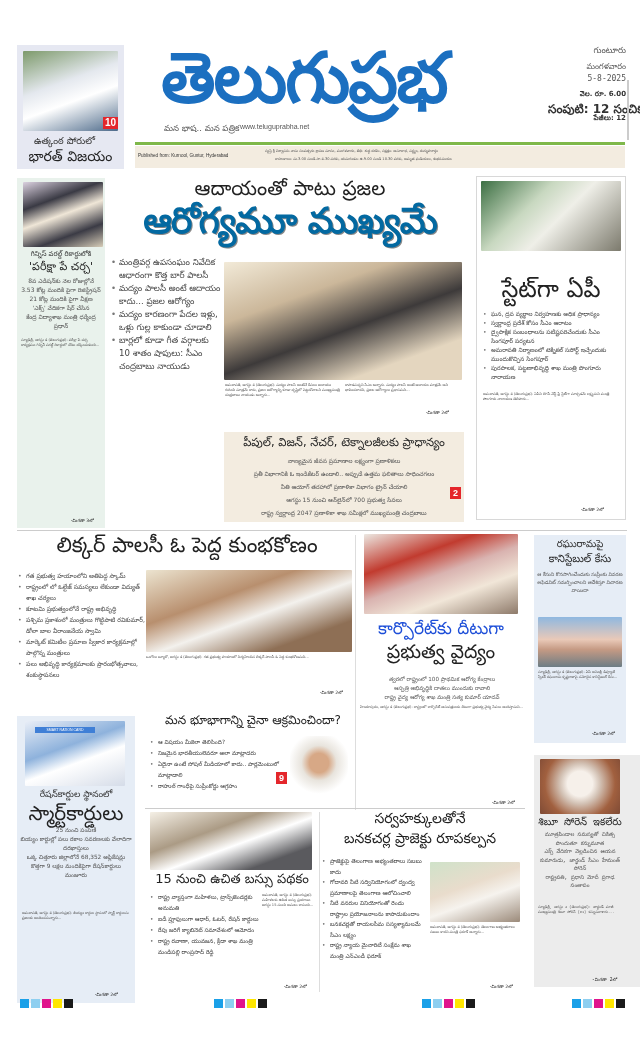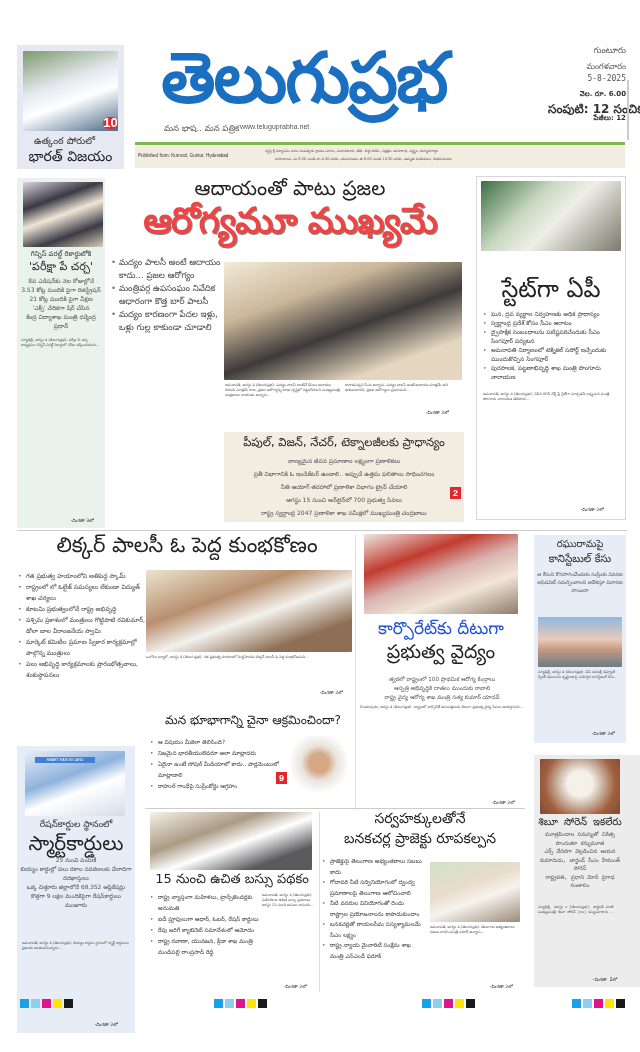--- a/index.html
+++ b/index.html
@@ -24,21 +24,21 @@
   .bul::before{content:"•";position:absolute;left:0;color:#777;}
   .rule{background:#ccc;}
   .cmyk{display:flex;gap:2px;}
   .cmyk span{width:9px;height:9px;display:block;}
 </style>
 </head>
 <body>
 
 <div class="abs" style="left:17px;top:45px;width:107px;height:124px;background:#e6e8f2;">
   <div class="abs photo cricket" style="left:6px;top:6px;width:95px;height:80px;"></div>
-  <div class="abs badge" style="left:86px;top:106px;width:15px;height:12px;font-size:13px;line-height:12px;top:72px;border-radius:6px;">10</div>
+  <div class="abs badge" style="left:86px;top:106px;width:15px;height:12px;font-size:10px;line-height:12px;top:72px;">10</div>
   <div class="abs" style="left:0;top:90px;width:95px;text-align:center;font-size:9.5px;color:#333;">ఉత్కంఠ పోరులో</div>
   <div class="abs" style="left:0;top:103px;width:107px;text-align:center;font-size:14px;color:#222;">భారత్ విజయం</div>
 </div>
 
 <div class="abs" style="left:130px;top:28px;width:410px;height:100px;font-size:70px;font-weight:bold;color:#1b6fc0;letter-spacing:-2px;line-height:100px;white-space:nowrap;margin-left:31px;">తెలుగుప్రభ</div>
 <div class="abs" style="left:164px;top:123px;font-size:8.5px;color:#555;">మన భాష.. మన పత్రిక</div>
 <div class="abs" style="left:240px;top:123px;font-size:7px;color:#555;font-family:'Liberation Sans',sans-serif;">www.teluguprabha.net</div>
 
 <div class="abs" style="left:548px;top:45px;width:78px;text-align:right;color:#555;">
   <div style="font-size:8.5px;height:17px;">గుంటూరు</div>
@@ -66,26 +66,27 @@
     <div>3.53 కోట్ల మందికి పైగా రిజిస్ట్రేషన్</div>
     <div>21 కోట్ల మందికి పైగా వీక్షణ</div>
     <div>'ఎక్స్' వేదికగా షేర్ చేసిన</div>
     <div>కేంద్ర విద్యాశాఖ మంత్రి ధర్మేంద్ర ప్రధాన్</div>
   </div>
   <div class="abs tiny" style="left:4px;top:160px;width:80px;height:180px;overflow:hidden;">న్యూఢిల్లీ, ఆగస్టు 4 (తెలుగుప్రభ): పరీక్షా పే చర్చ కార్యక్రమం గిన్నిస్ వరల్డ్ రికార్డులో చోటు దక్కించుకుంది...</div>
   <div class="abs" style="left:54px;top:340px;font-size:4.5px;color:#222;">-మిగతా 3లో</div>
 </div>
 
 <div class="abs" style="left:110px;top:176px;width:360px;text-align:center;font-size:20px;color:#222;">ఆదాయంతో పాటు ప్రజల</div>
-<div class="abs" style="left:110px;top:200px;width:360px;text-align:center;font-size:36px;font-weight:bold;color:#ef4444;letter-spacing:-1px;text-shadow:1px 1px 0 #888;">ఆరోగ్యమూ ముఖ్యమే</div>
+<div class="abs" style="left:110px;top:200px;width:360px;text-align:center;font-size:36px;font-weight:bold;color:#0369a1;letter-spacing:-1px;text-shadow:1px 1px 0 #888;">ఆరోగ్యమూ ముఖ్యమే</div>
 
 <div class="abs" style="left:111px;top:256px;width:110px;">
+  <div class="bul">మంత్రివర్గ ఉపసంఘం నివేదిక ఆధారంగా కొత్త బార్ పాలసీ</div>
   <div class="bul">మద్యం పాలసీ అంటే ఆదాయం కాదు... ప్రజల ఆరోగ్యం</div>
-  <div class="bul">మంత్రివర్గ ఉపసంఘం నివేదిక ఆధారంగా కొత్త బార్ పాలసీ</div>
   <div class="bul">మద్యం కారణంగా పేదల ఇళ్లు, ఒళ్లు గుల్ల కాకుండా చూడాలి</div>
+  <div class="bul">బార్లలో కూడా గీత వర్గాలకు 10 శాతం షాపులు: సీఎం చంద్రబాబు నాయుడు</div>
 </div>
 
 <div class="abs photo meet" style="left:224px;top:262px;width:238px;height:118px;"></div>
 <div class="abs tiny" style="left:225px;top:383px;width:115px;height:30px;overflow:hidden;">అమరావతి, ఆగస్టు 4 (తెలుగుప్రభ): మద్యం పాలసీ అంటేనే కేవలం ఆదాయం గురించి మాత్రమే కాదు, ప్రజల ఆరోగ్యాన్ని కూడా దృష్టిలో పెట్టుకోవాలని ముఖ్యమంత్రి చంద్రబాబు నాయుడు అన్నారు...</div>
 <div class="abs tiny" style="left:345px;top:383px;width:115px;height:30px;overflow:hidden;">కాపాడవచ్చని సీఎం అన్నారు. మద్యం పాలసీ అంటే ఆదాయం మాత్రమే అని భావించరాదని, ప్రజల ఆరోగ్యాలు ప్రధానమని...</div>
 <div class="abs" style="left:426px;top:410px;font-size:4.5px;color:#222;">-మిగతా 2లో</div>
 
 <div class="abs" style="left:224px;top:432px;width:240px;height:90px;background:#f3ece0;">
   <div class="abs" style="left:0;top:3px;width:240px;text-align:center;font-size:11.5px;color:#222;white-space:nowrap;">పీపుల్, విజన్, నేచర్, టెక్నాలజీలకు ప్రాధాన్యం</div>
   <div class="abs" style="left:0;top:22px;width:240px;text-align:center;font-size:6px;line-height:13px;color:#555;">
@@ -145,21 +146,21 @@
   <div class="abs" style="left:0;top:17px;width:92px;text-align:center;font-size:10.5px;color:#222;">కానిస్టేబుల్ కేసు</div>
   <div class="abs" style="left:3px;top:35px;width:86px;text-align:center;font-size:5px;line-height:8px;color:#555;">
     <div>ఆ కేసుని కొనసాగించేందుకు సుప్రీంకు వివరణ</div>
     <div>అఫిడవిట్ సమర్పించాలని ఆదేశిస్తూ విచారణ వాయిదా</div>
   </div>
   <div class="abs photo court" style="left:4px;top:82px;width:84px;height:50px;"></div>
   <div class="abs tiny" style="left:4px;top:135px;width:84px;height:60px;overflow:hidden;">న్యూఢిల్లీ, ఆగస్టు 4 (తెలుగుప్రభ): ఏపీ అసెంబ్లీ డిప్యూటీ స్పీకర్ రఘురామ కృష్ణరాజుపై నమోదైన కానిస్టేబుల్ కేసు...</div>
   <div class="abs" style="left:58px;top:196px;font-size:4.5px;color:#222;">-మిగతా 2లో</div>
 </div>
 
-<div class="abs" style="left:17px;top:746px;width:118px;height:287px;background:#e6edf6;">
+<div class="abs" style="left:17px;top:716px;width:118px;height:287px;background:#e6edf6;">
   <div class="abs photo card" style="left:8px;top:5px;width:100px;height:65px;">
     <div class="abs" style="left:10px;top:6px;width:60px;height:6px;background:#3f7fd6;color:#fff;font-size:3.5px;text-align:center;line-height:6px;font-family:'Liberation Sans',sans-serif;">SMART RATION CARD</div>
   </div>
   <div class="abs" style="left:0;top:73px;width:118px;text-align:center;font-size:9px;color:#333;">రేషన్‌కార్డుల స్థానంలో</div>
   <div class="abs" style="left:0;top:85px;width:118px;text-align:center;font-size:20px;color:#222;">స్మార్ట్‌కార్డులు</div>
   <div class="abs" style="left:3px;top:110px;width:112px;text-align:center;font-size:5.8px;line-height:9px;color:#555;">
     <div>25 నుంచి పంపిణీ</div>
     <div>బియ్యం కార్డుల్లో పలు రకాల సవరణలకు వేలాదిగా దరఖాస్తులు</div>
     <div>ఒక్క చిత్తూరు జిల్లాలోనే 68,352 అప్లికేషన్లు</div>
     <div>కొత్తగా 9 లక్షల మందికిపైగా రేషన్‌కార్డులు మంజూరు</div>

